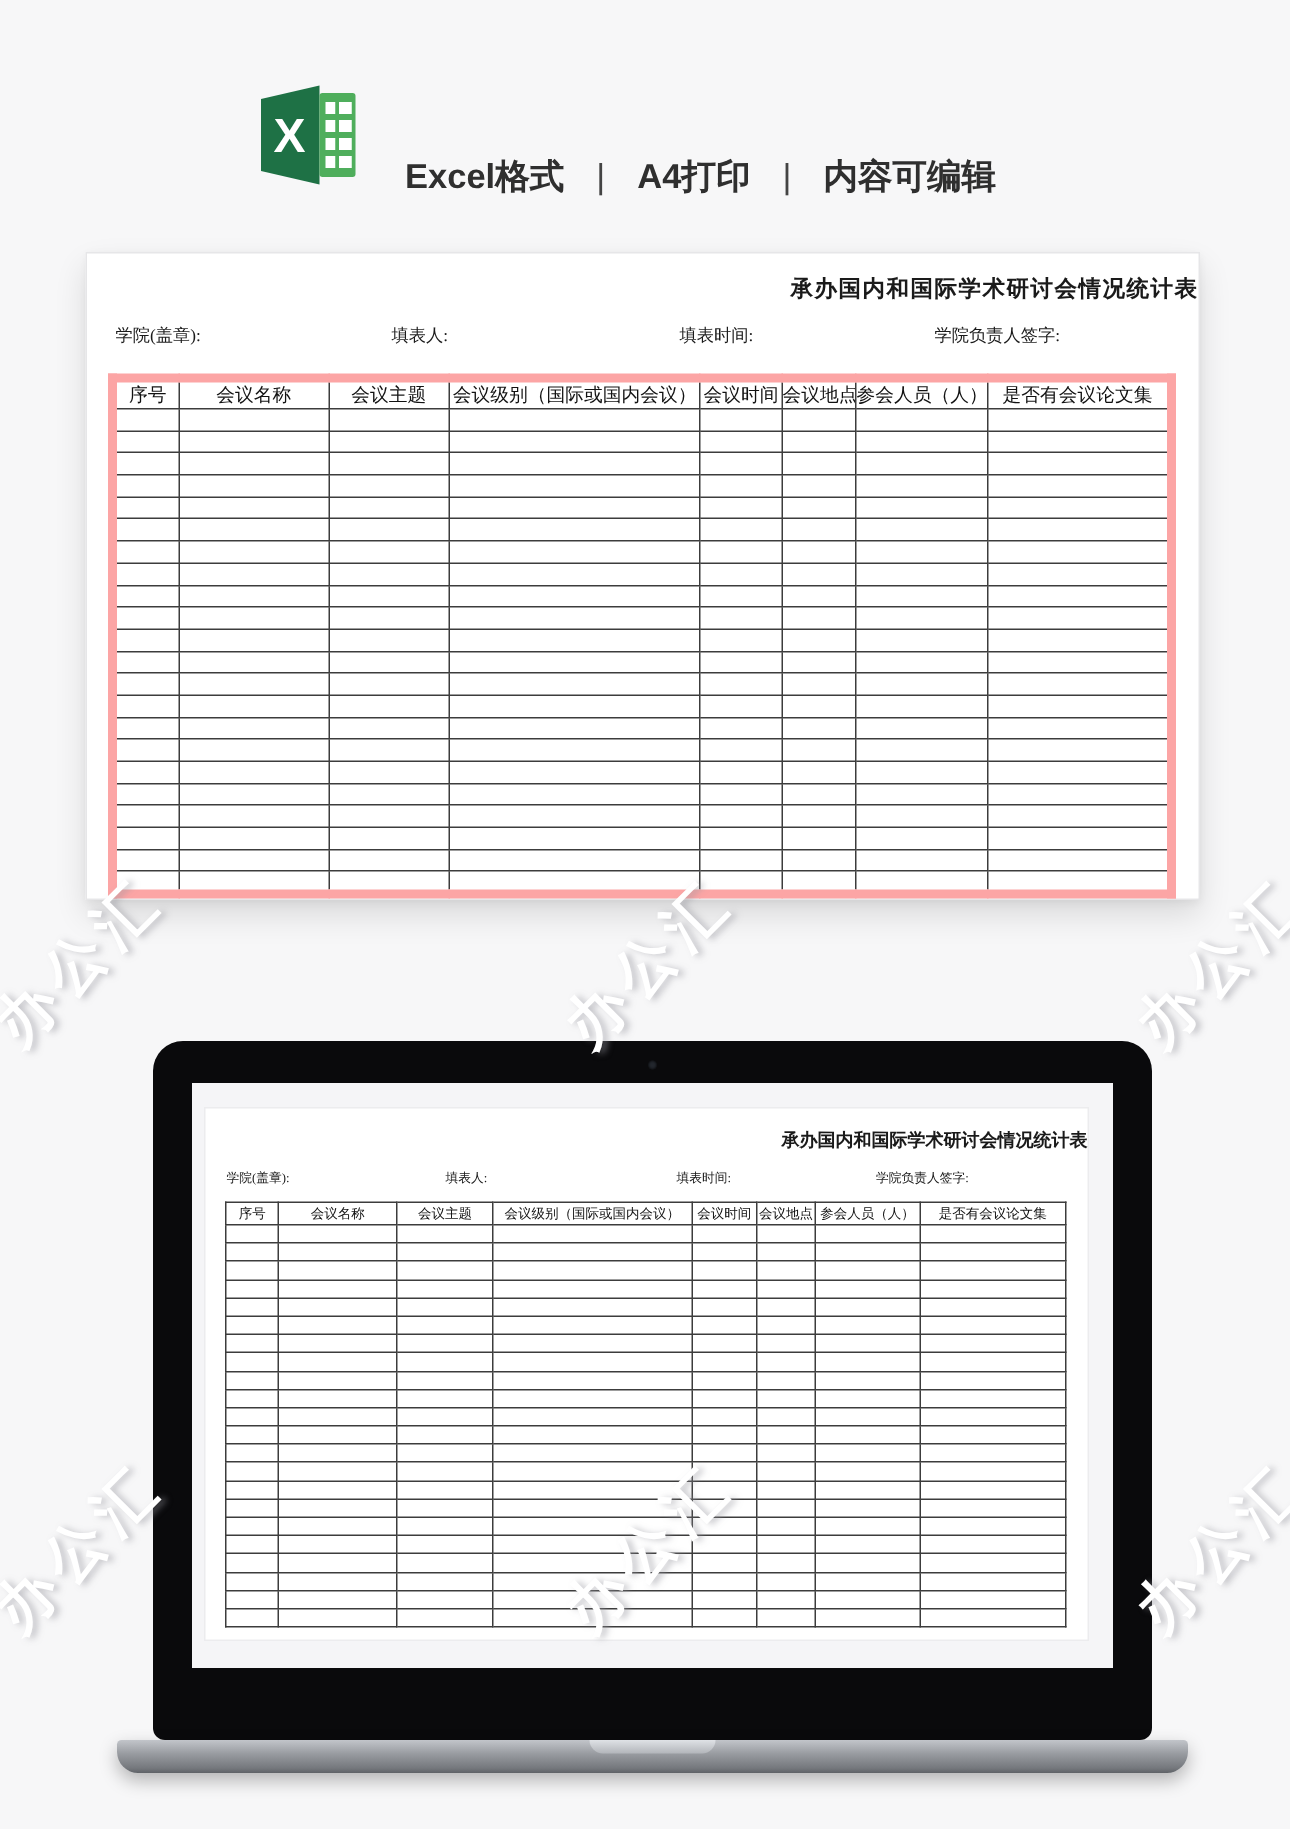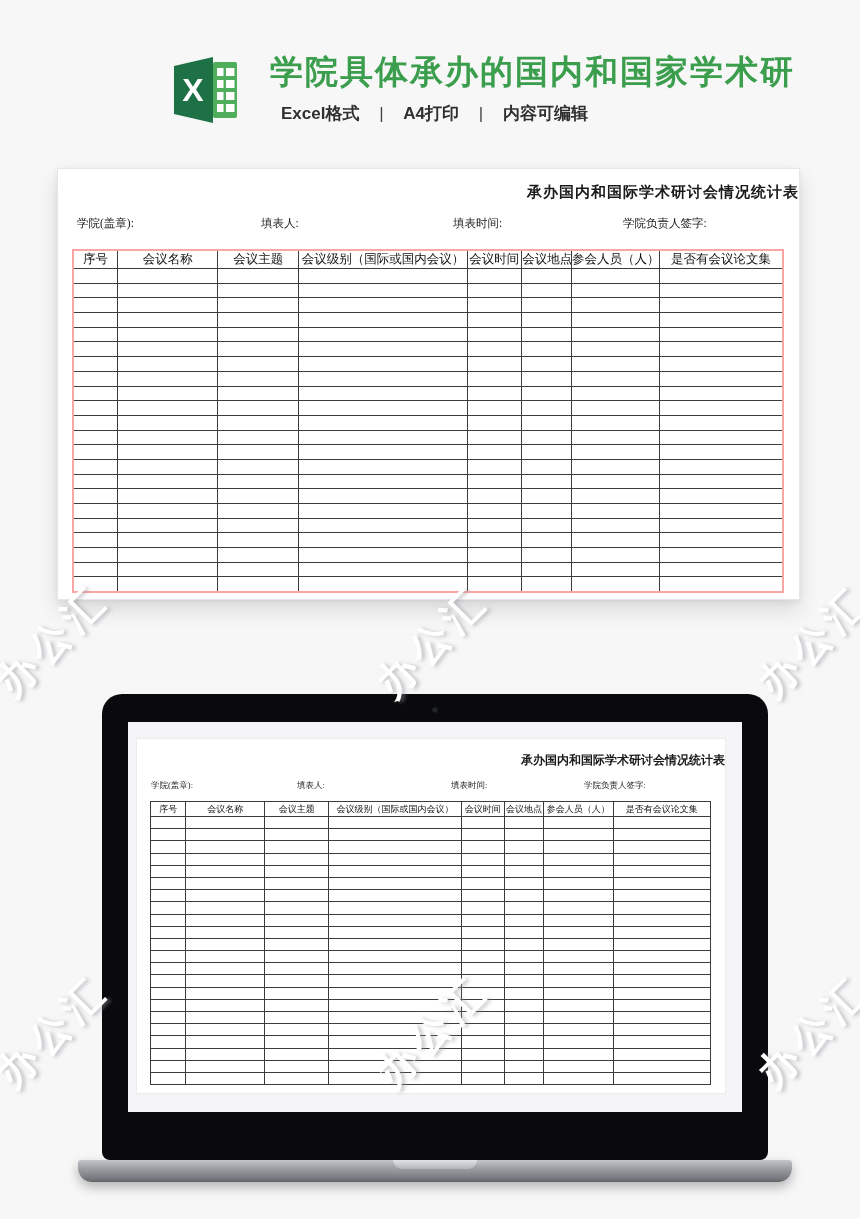--- a/index.html
+++ b/index.html
@@ -13,22 +13,22 @@
   #stage { position:absolute; inset:0; width:860px; height:1219px; }
 
   
   .hdr-icon { position:absolute; left:168px; top:53px; width:74px; height:74px; }
   .page-title {
     position:absolute; left:270px; top:50px; width:590px; height:44px;
     font-size:33px; font-weight:bold; letter-spacing:2px;
     color:#3a9e4c; white-space:nowrap; overflow:hidden;
   }
   .page-subtitle {
-    position:absolute; left:281px; top:102px; height:22px;
-    font-size:17px; font-weight:bold; color:#2f2f2f; white-space:nowrap;
+    position:absolute; left:270px; top:102px; height:22px;
+    font-size:23px; font-weight:bold; color:#2f2f2f; white-space:nowrap;
   }
   .page-subtitle .sep { color:#444; margin:0 15px; font-weight:normal; }
 
   
   .doc-serif { font-family:"Liberation Serif","DejaVu Serif",serif; color:#1a1a1a; }
   .card {
     position:absolute; left:57px; top:168px; width:743px; height:432px;
     background:#ffffff; border:1px solid #e6e6e8;
     box-shadow:0 10px 20px rgba(0,0,0,0.12), 0 2px 6px rgba(0,0,0,0.06);
     z-index:10;
@@ -38,21 +38,21 @@
     font-weight:bold; white-space:nowrap;
   }
   .card .doc-title { top:14px; font-size:15px; letter-spacing:1px; }
   .meta-label { position:absolute; white-space:nowrap; }
   .card .meta-label { top:47px; font-size:11.5px; }
   .card .m0 { left:19px; }  .card .m1 { left:203px; }
   .card .m2 { left:395px; } .card .m3 { left:565px; }
 
   table.doc-table {
     border-collapse:collapse; table-layout:fixed;
-    border:2px solid #fca5a5;
+    border:6px solid #fca5a5;
     font-family:"Liberation Serif","DejaVu Serif",serif;
   }
   table.doc-table th, table.doc-table td {
     border:1px solid #3c3c3c; padding:0; overflow:hidden;
     font-weight:normal; text-align:center; white-space:nowrap; color:#111;
   }
   .card table.doc-table { position:absolute; left:14px; top:80px; width:712px; }
   .card table.doc-table th { height:18px; font-size:12.5px; }
   .card table.doc-table td { height:14.7px; }
 
@@ -124,21 +124,20 @@
       <rect x="49" y="27" width="6.5" height="8"></rect>
         <rect x="58" y="27" width="8.5" height="8"></rect>
       <rect x="49" y="39" width="6.5" height="8"></rect>
         <rect x="58" y="39" width="8.5" height="8"></rect>
       <rect x="49" y="51" width="6.5" height="8"></rect>
         <rect x="58" y="51" width="8.5" height="8"></rect>
     </g>
     <text x="25" y="48" text-anchor="middle" font-size="32" font-weight="bold" font-family="Liberation Sans, sans-serif" fill="#ffffff">X</text>
   </svg>
 
-  <h1 class="page-title">学院具体承办的国内和国家学术研</h1>
 
   <div class="page-subtitle">
     <span>Excel格式</span>
     <span class="sep">|</span>
     <span>A4打印</span>
     <span class="sep">|</span>
     <span>内容可编辑</span>
   </div>
 
   <div class="card doc-serif">

